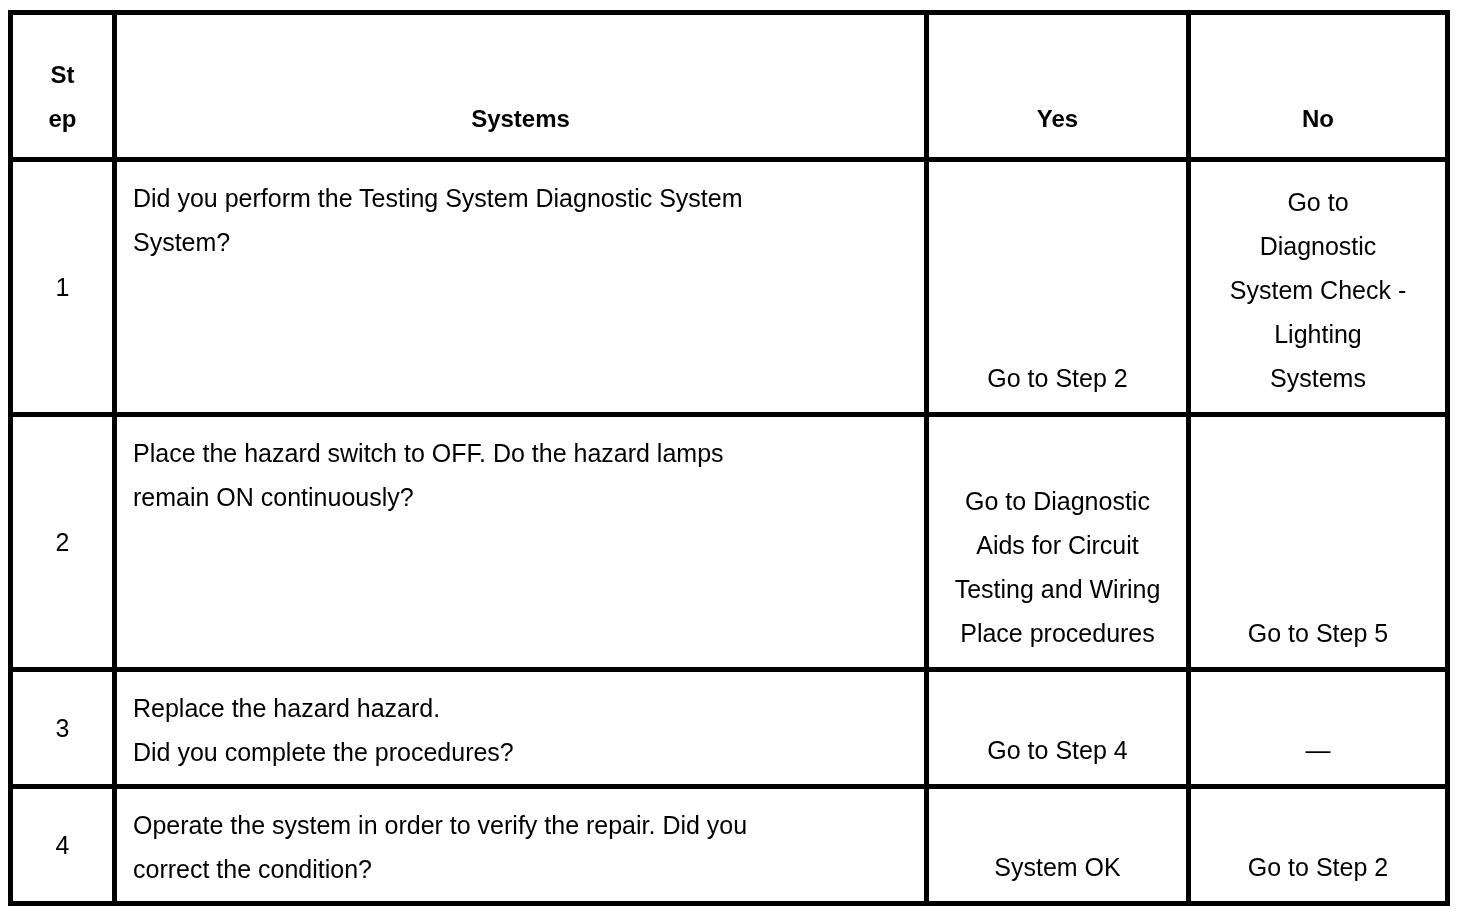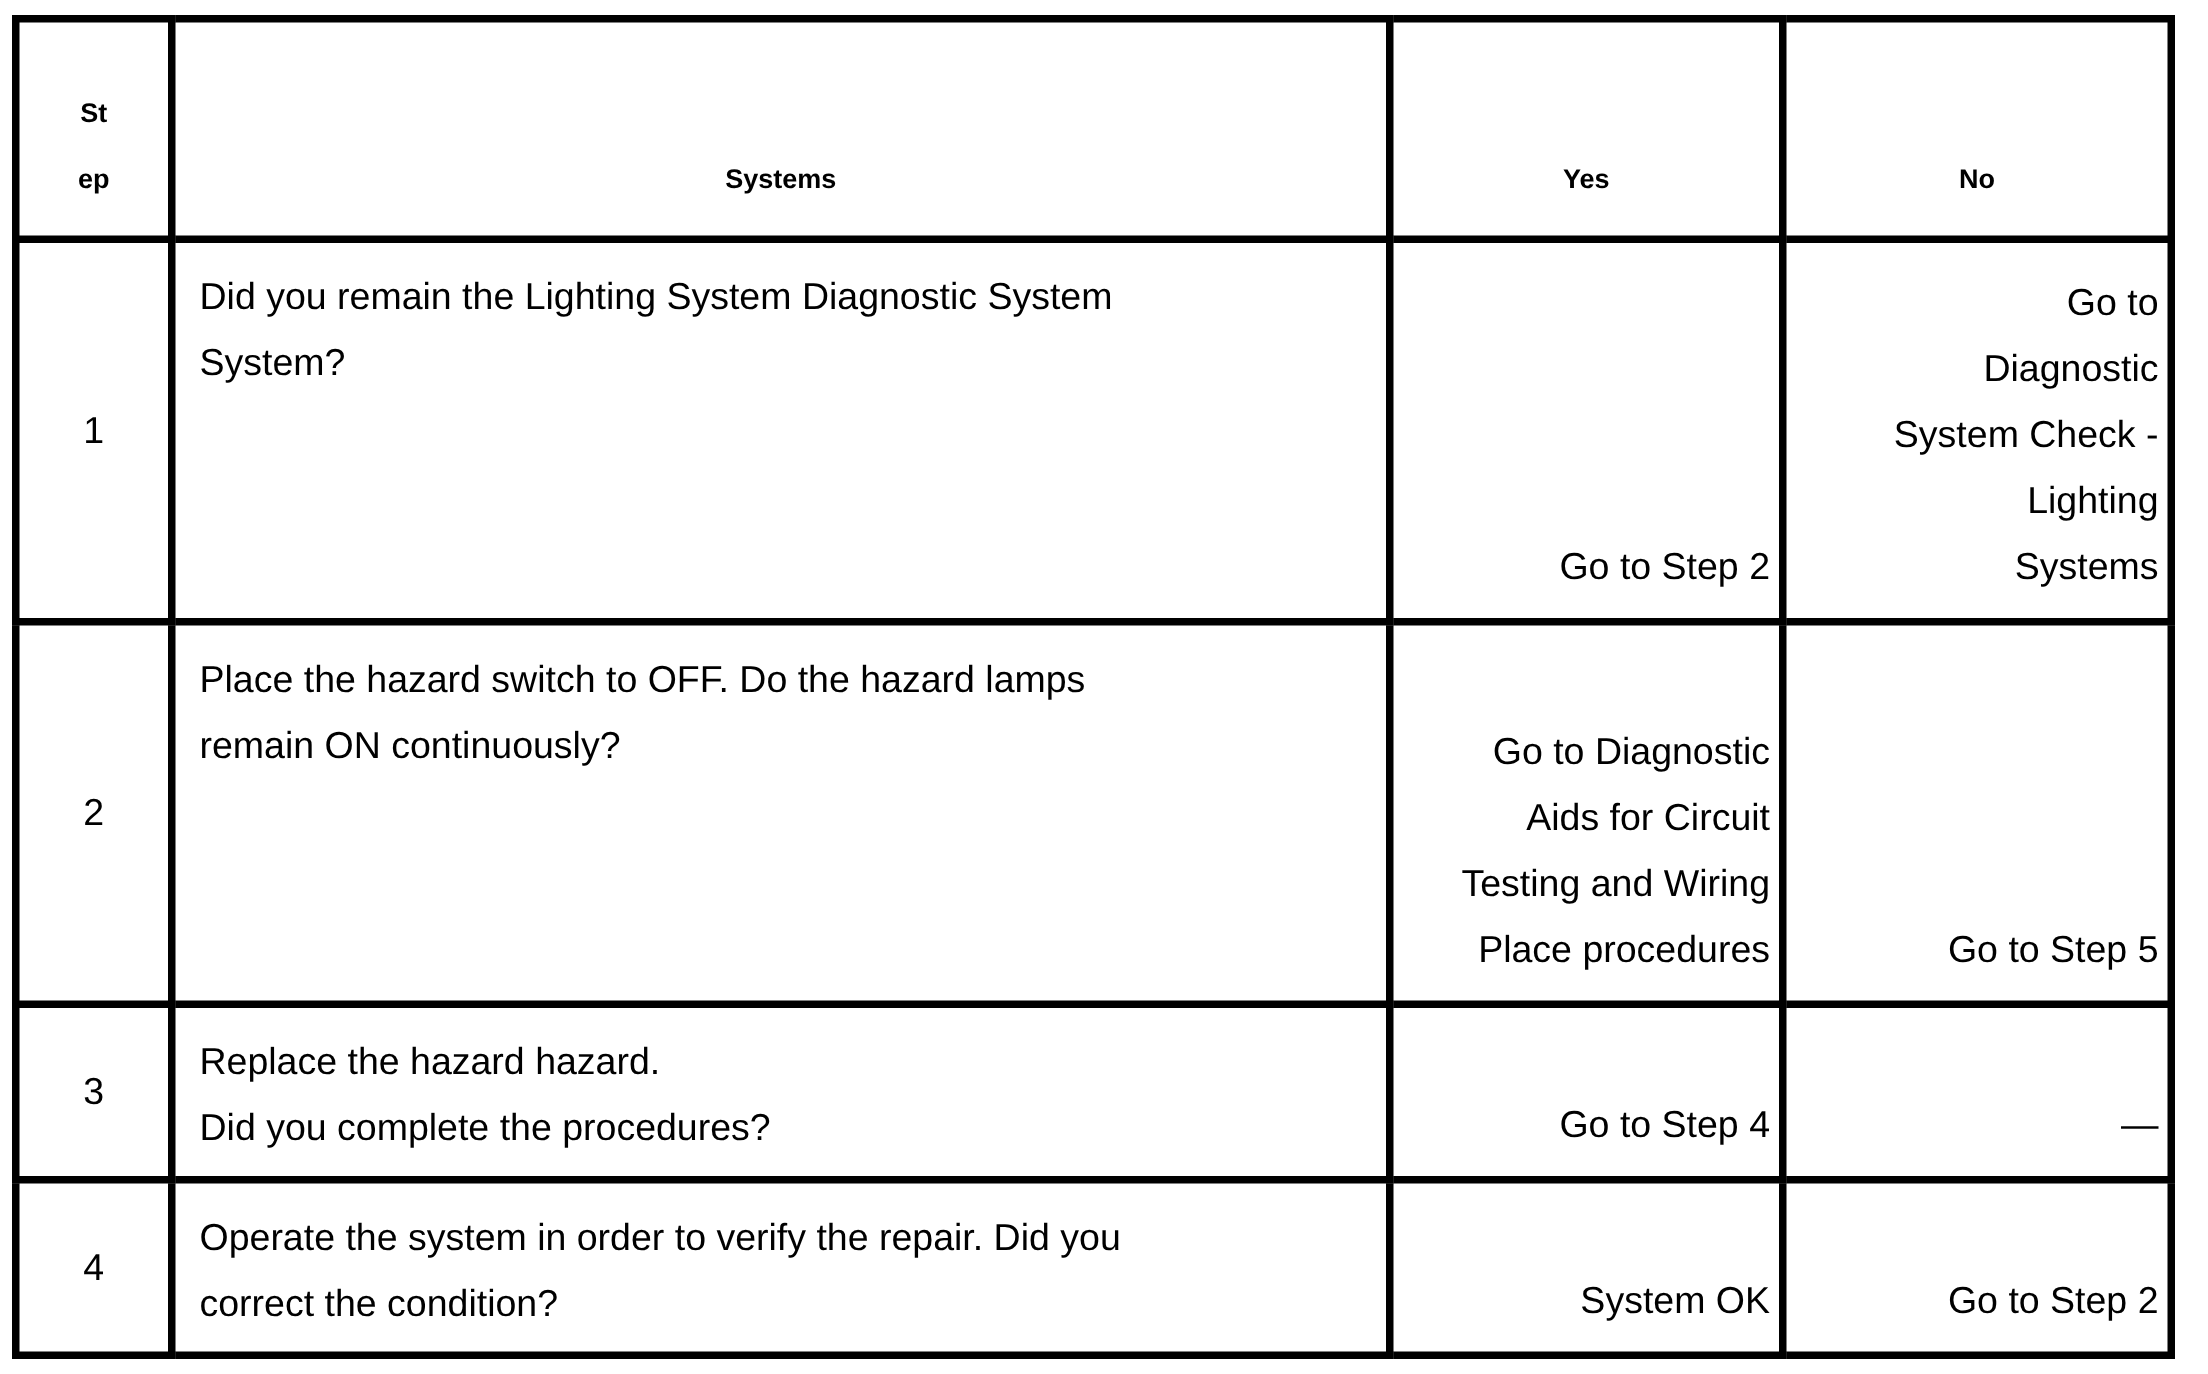--- a/index.html
+++ b/index.html
@@ -28,42 +28,42 @@
     color: #000000;
   }
   table.diag-table th,
   table.diag-table td {
     border: 5px solid #000000;
     background: #ffffff;
     overflow: hidden;
   }
   table.diag-table th {
     font-weight: bold;
-    font-size: 18px;
+    font-size: 24px;
     text-align: center;
     vertical-align: bottom;
     padding: 0 4px 16px 4px;
   }
   tr.header-row { height: 147px; }
   tr.row-0 { height: 255px; }
   tr.row-1 { height: 255px; }
   tr.row-2 { height: 117px; }
   tr.row-3 { height: 115px; }
   td.c-step {
     text-align: center;
     vertical-align: middle;
     padding: 0 4px;
   }
   td.c-action {
     text-align: left;
     vertical-align: top;
     padding: 14px 20px 10px 16px;
   }
   td.c-yes, td.c-no {
-    text-align: right;
+    text-align: center;
     vertical-align: bottom;
     padding: 6px 6px 12px 6px;
   }
   .line { display: block; }
 </style>
 </head>
 <body>
 
 <div class="page">
   <table class="diag-table">
@@ -83,21 +83,21 @@
         <th>Yes</th>
         <th>No</th>
       </tr>
     </thead>
     <tbody>
         <tr class="row-0">
           <td class="c-step">
             <div class="line">1</div>
           </td>
           <td class="c-action">
-            <div class="line">Did you remain the Lighting System Diagnostic System</div>
+            <div class="line">Did you perform the Testing System Diagnostic System</div>
             <div class="line">System?</div>
           </td>
           <td class="c-yes">
             <div class="line">Go to Step 2</div>
           </td>
           <td class="c-no">
             <div class="line">Go to</div>
             <div class="line">Diagnostic</div>
             <div class="line">System Check -</div>
             <div class="line">Lighting</div>

